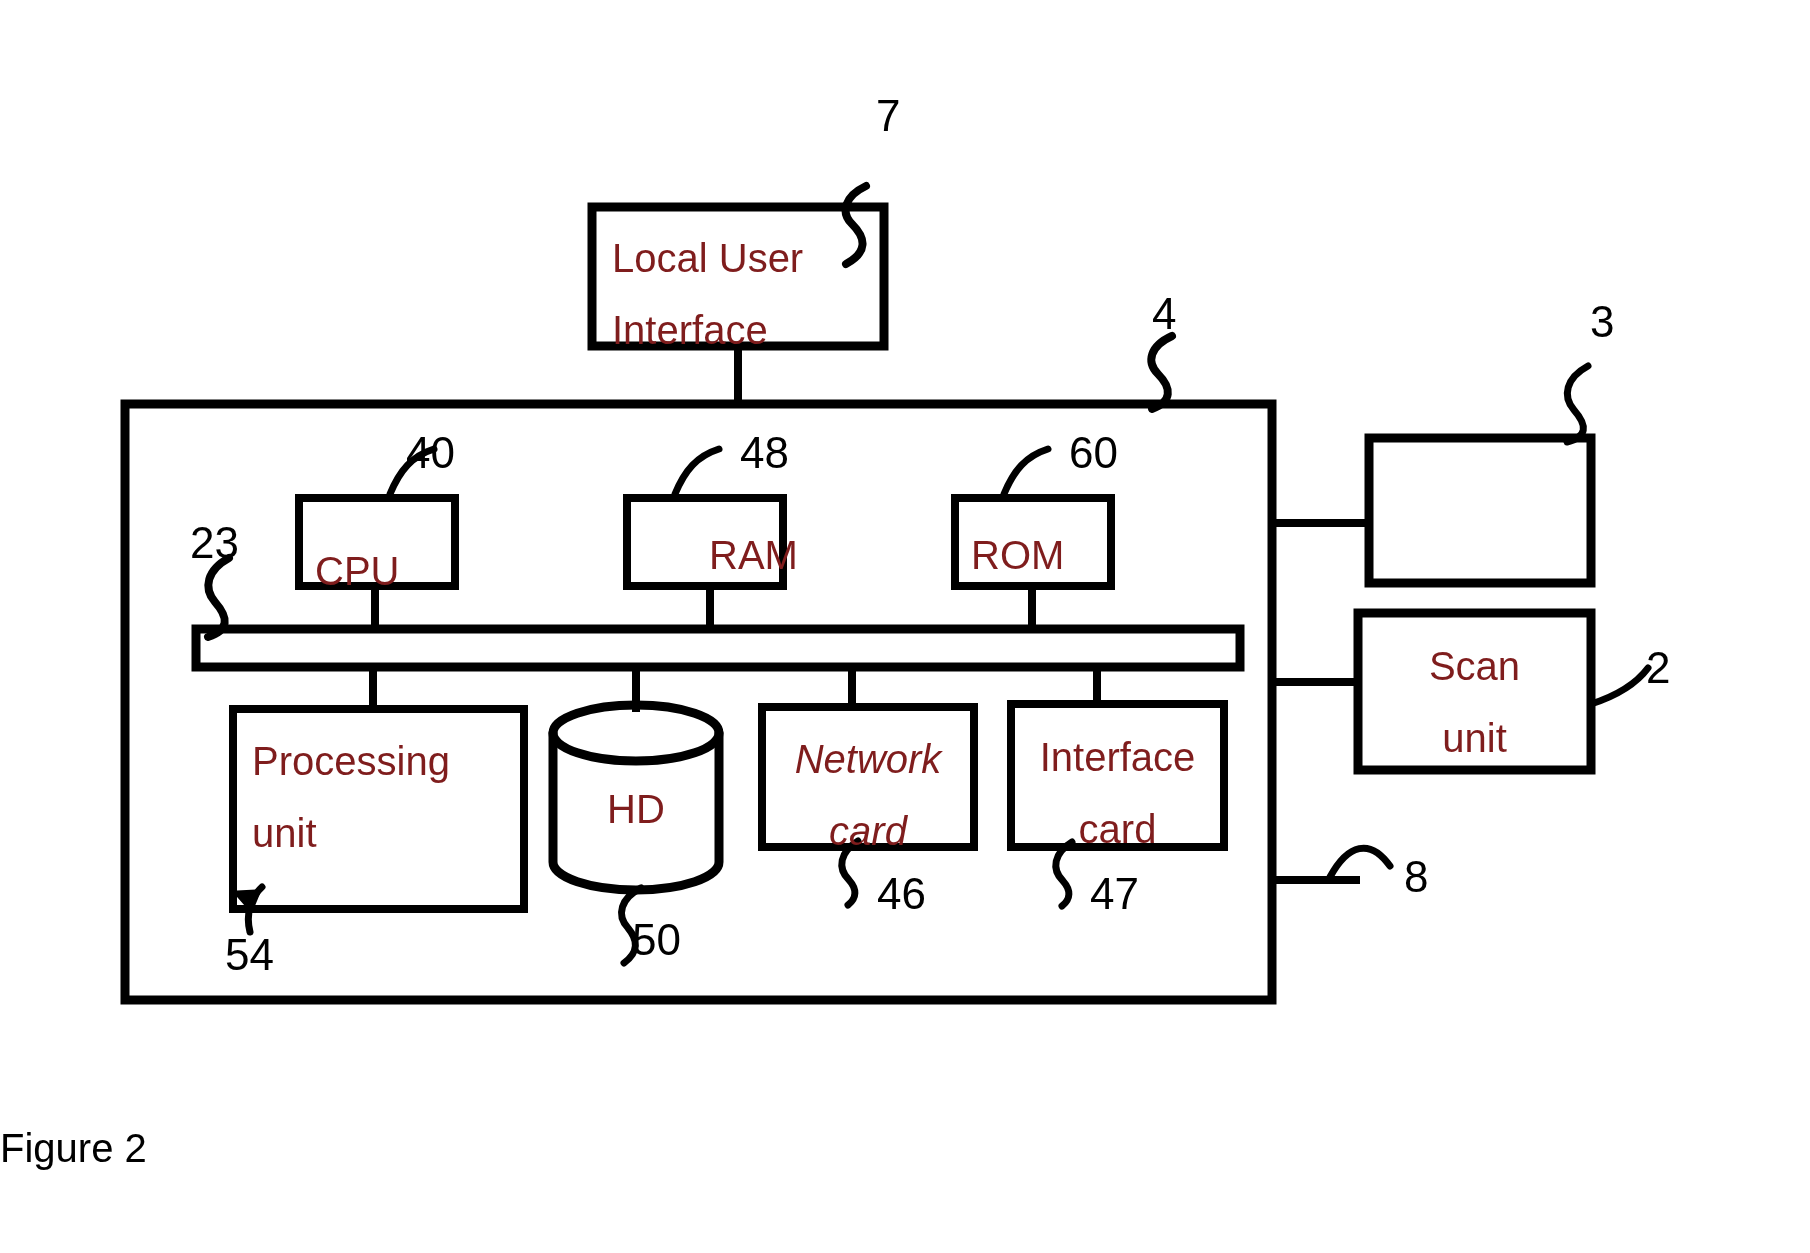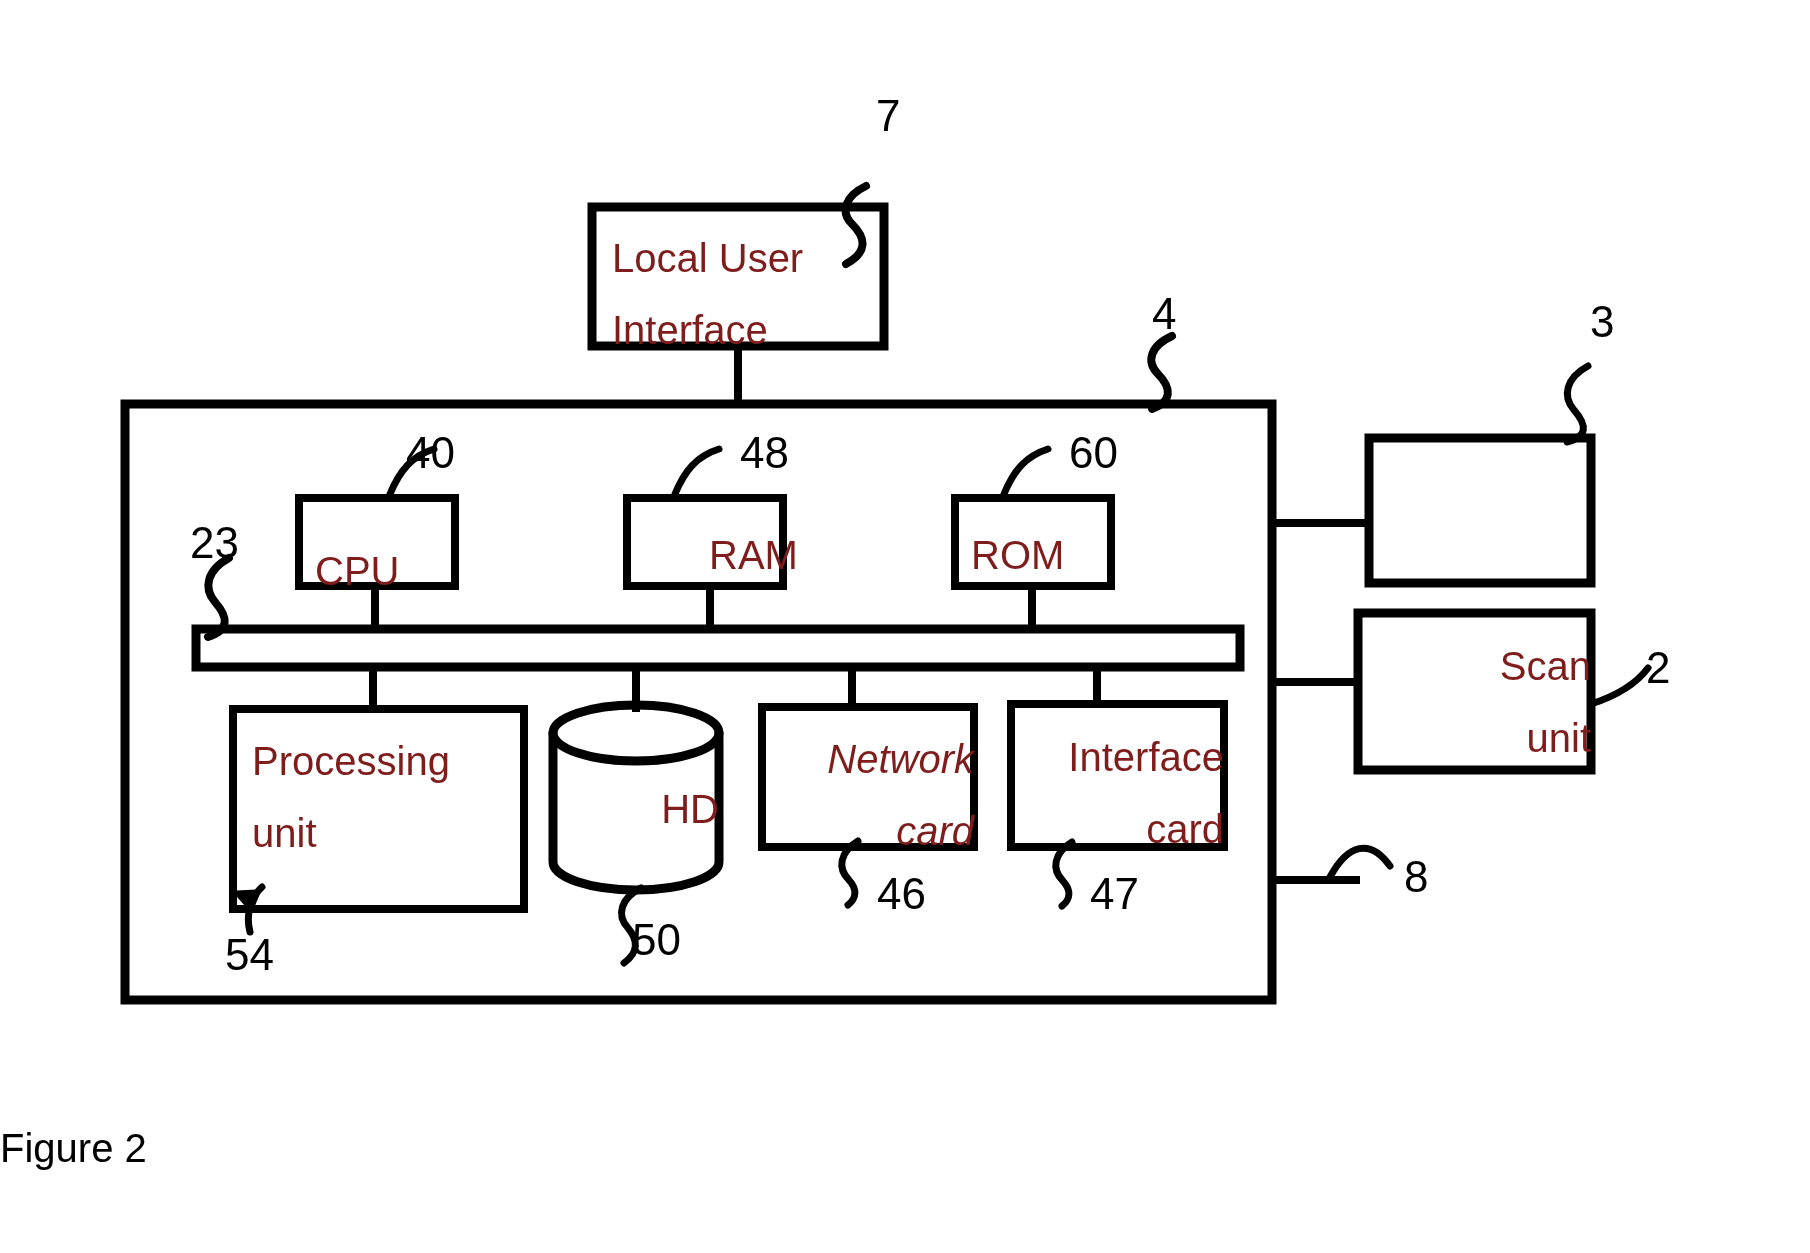--- a/index.html
+++ b/index.html
@@ -32,21 +32,21 @@
     font-size: 40px;
     line-height: 72px;
     color: #7f1d1d;
     white-space: pre-line;
     pointer-events: none;
   }
   .lbl-left {
     text-align: left;
   }
   .lbl-center {
-    text-align: right;
+    text-align: center;
   }
   .ref-num {
     position: absolute;
     font-family: "Liberation Sans", sans-serif;
     font-size: 44px;
     line-height: 44px;
     color: #000000;
     pointer-events: none;
   }
   .fig-caption {

